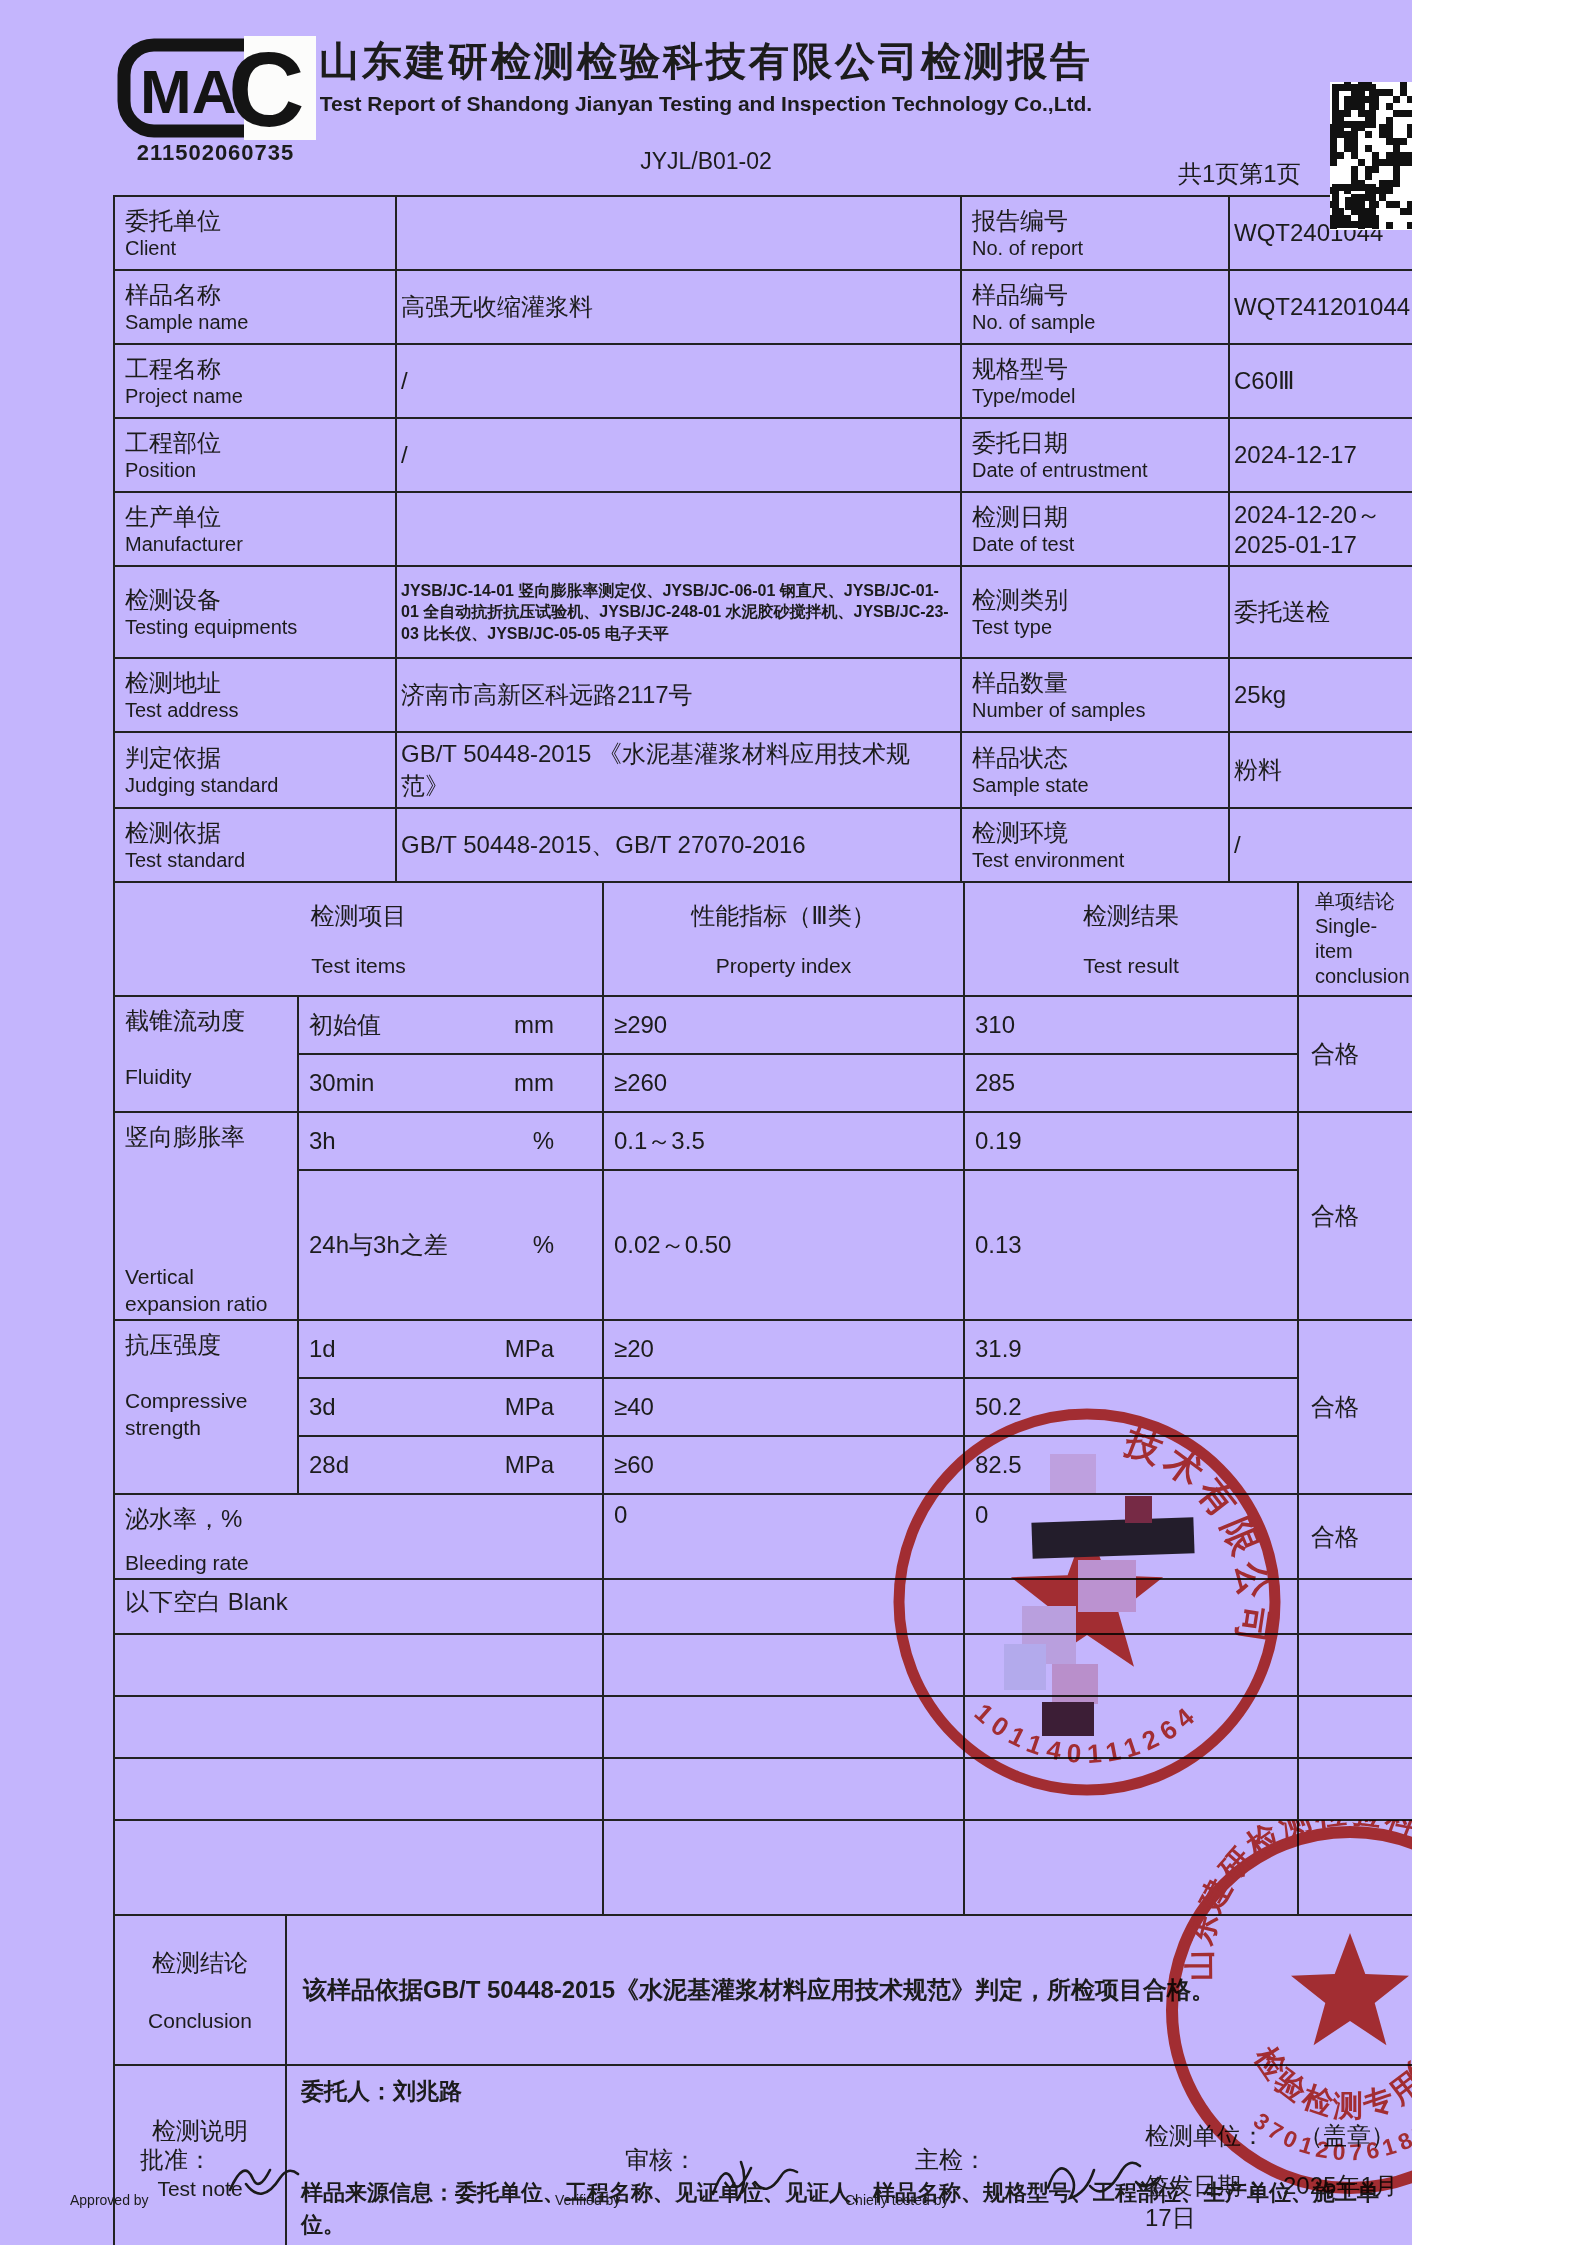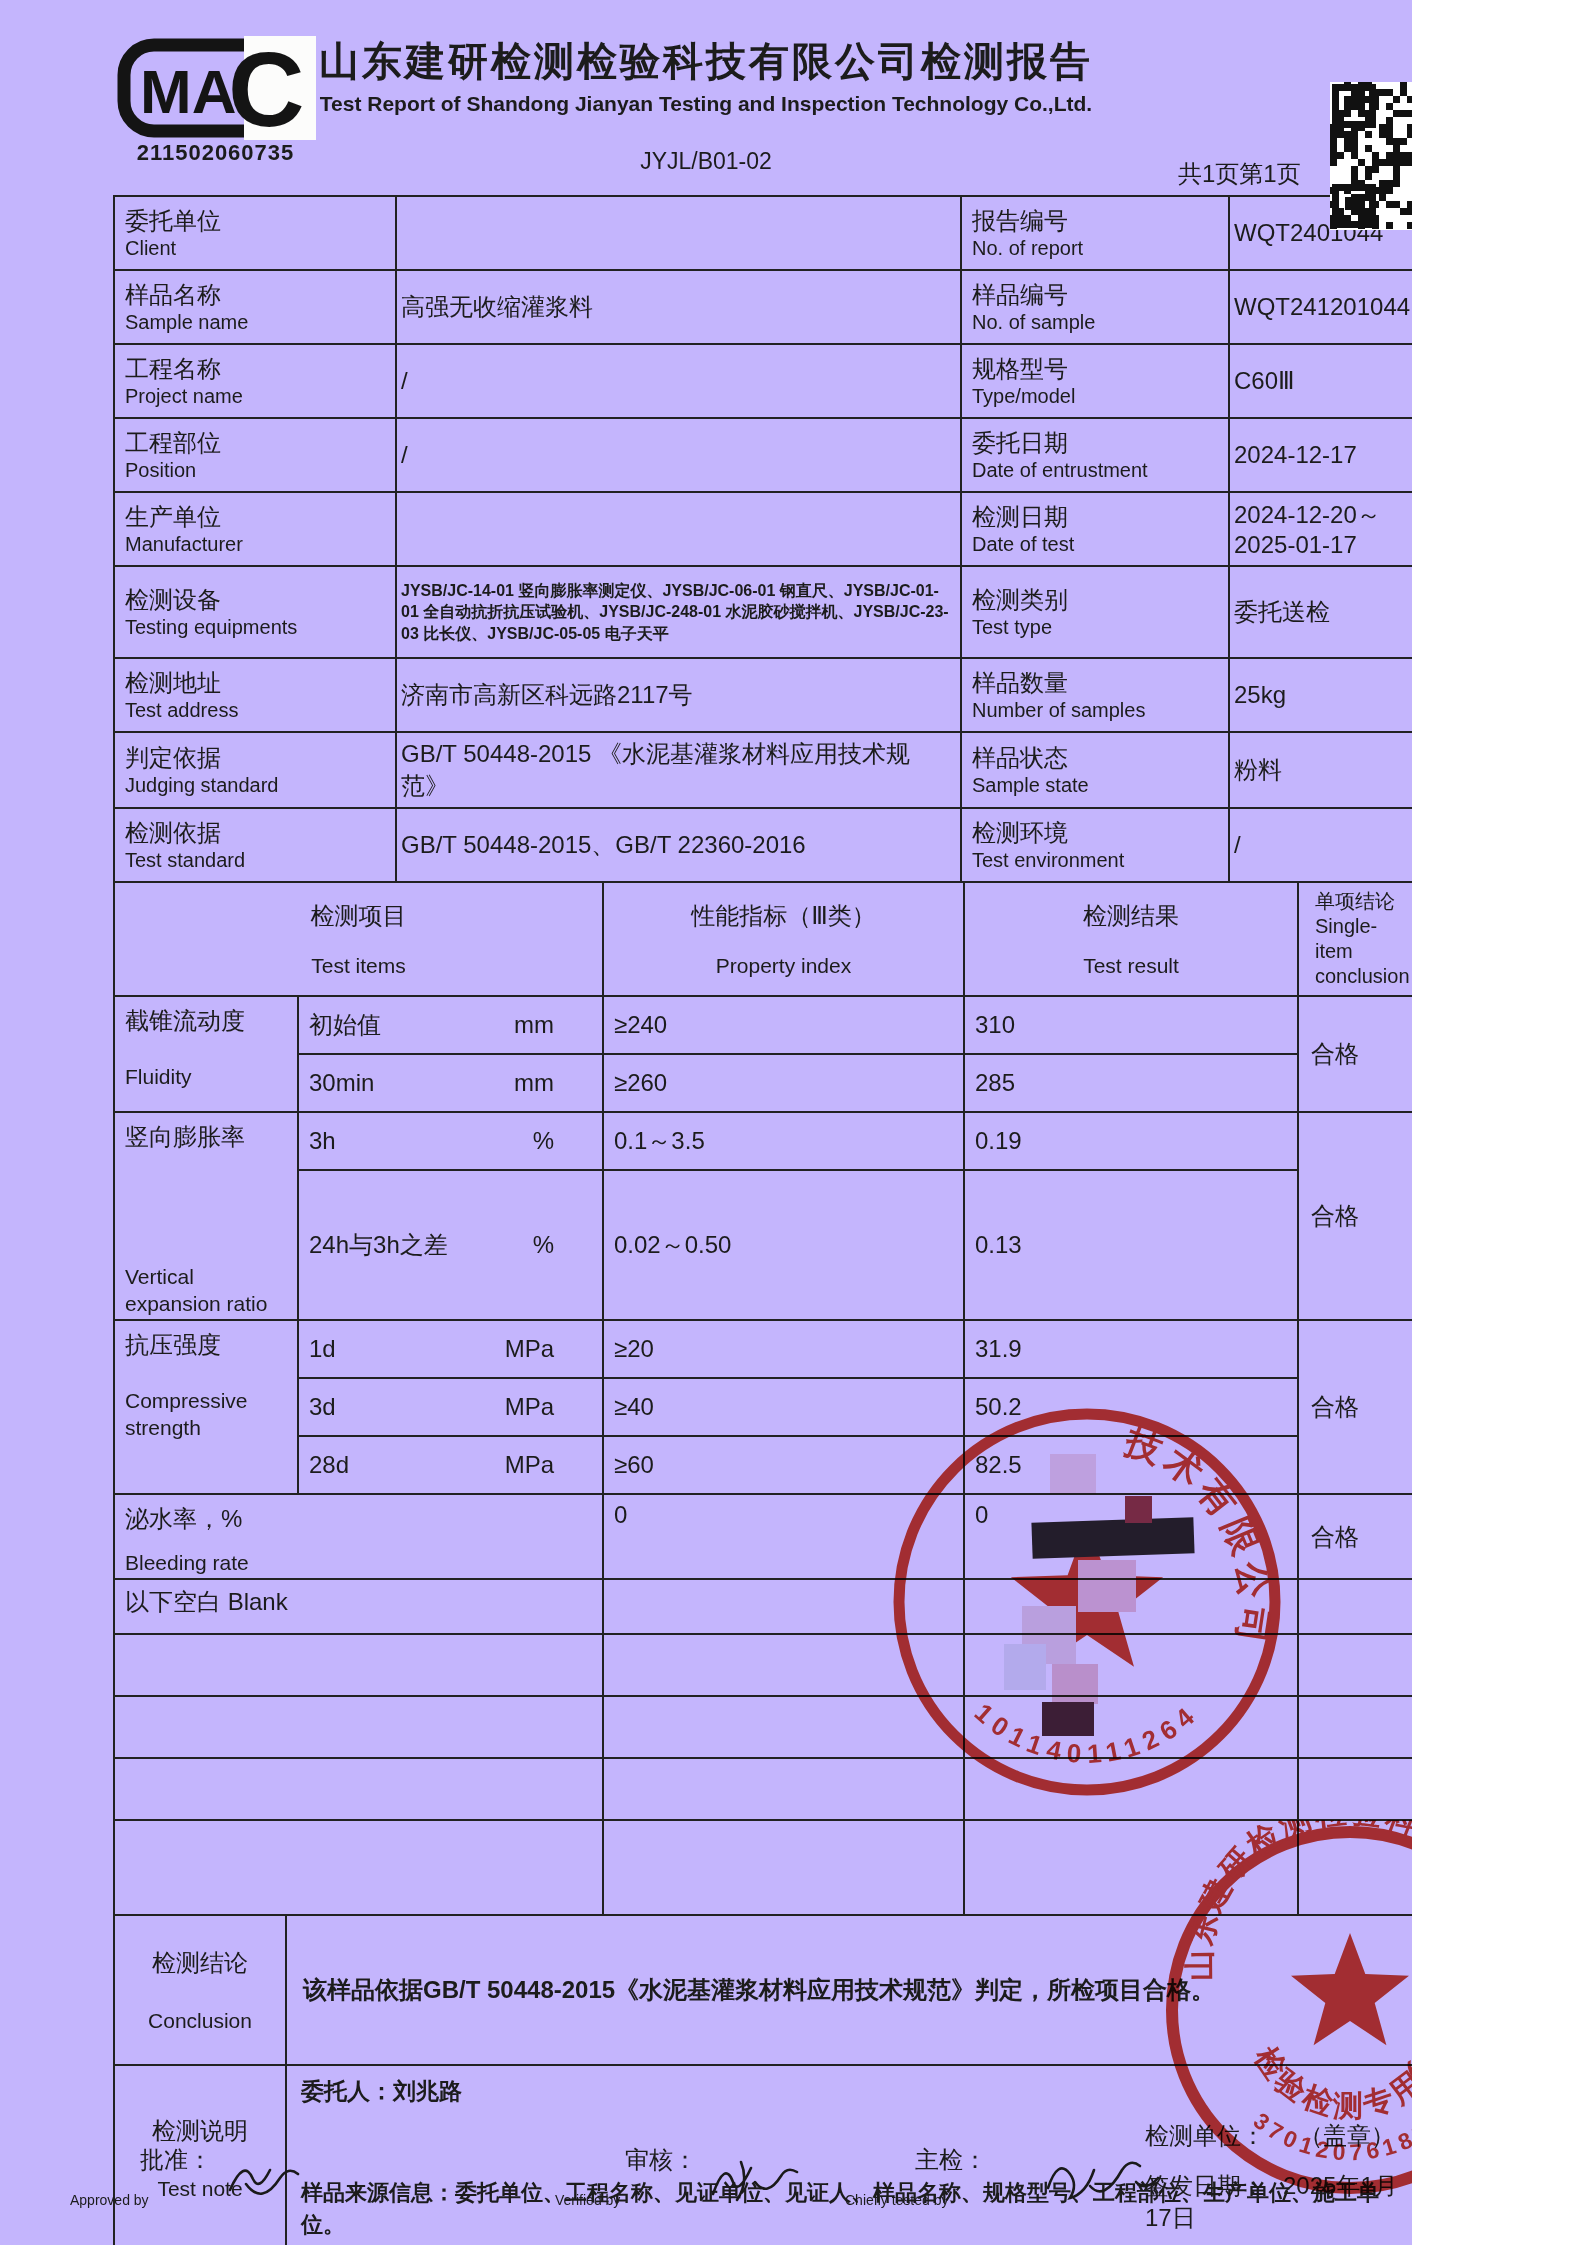--- a/index.html
+++ b/index.html
@@ -412,21 +412,21 @@
             <div class="zh">样品状态</div>
             <div class="en">Sample state</div>
           </td>
         <td class="val">粉料</td>
       </tr>
       <tr>
         <td class="lab">
             <div class="zh">检测依据</div>
             <div class="en">Test standard</div>
           </td>
-        <td class="val">GB/T 50448-2015、GB/T 22360-2016</td>
+        <td class="val">GB/T 50448-2015、GB/T 27070-2016</td>
         <td class="lab">
             <div class="zh">检测环境</div>
             <div class="en">Test environment</div>
           </td>
         <td class="val">/</td>
       </tr>
     </tbody>
   </table>
 
   <table class="test">
@@ -463,21 +463,21 @@
         <td class="group" rowspan="2">
             <div class="zh">截锥流动度</div>
             <div class="en">Fluidity</div>
           </td>
         <td class="subitem">
             <div class="w">
               <span>初始值</span>
               <span class="unit">mm</span>
             </div>
           </td>
-        <td>≥240</td>
+        <td>≥290</td>
         <td>310</td>
         <td class="concl" rowspan="2">合格</td>
       </tr>
       <tr style="height:58px">
         <td class="subitem">
             <div class="w">
               <span>30min</span>
               <span class="unit">mm</span>
             </div>
           </td>

